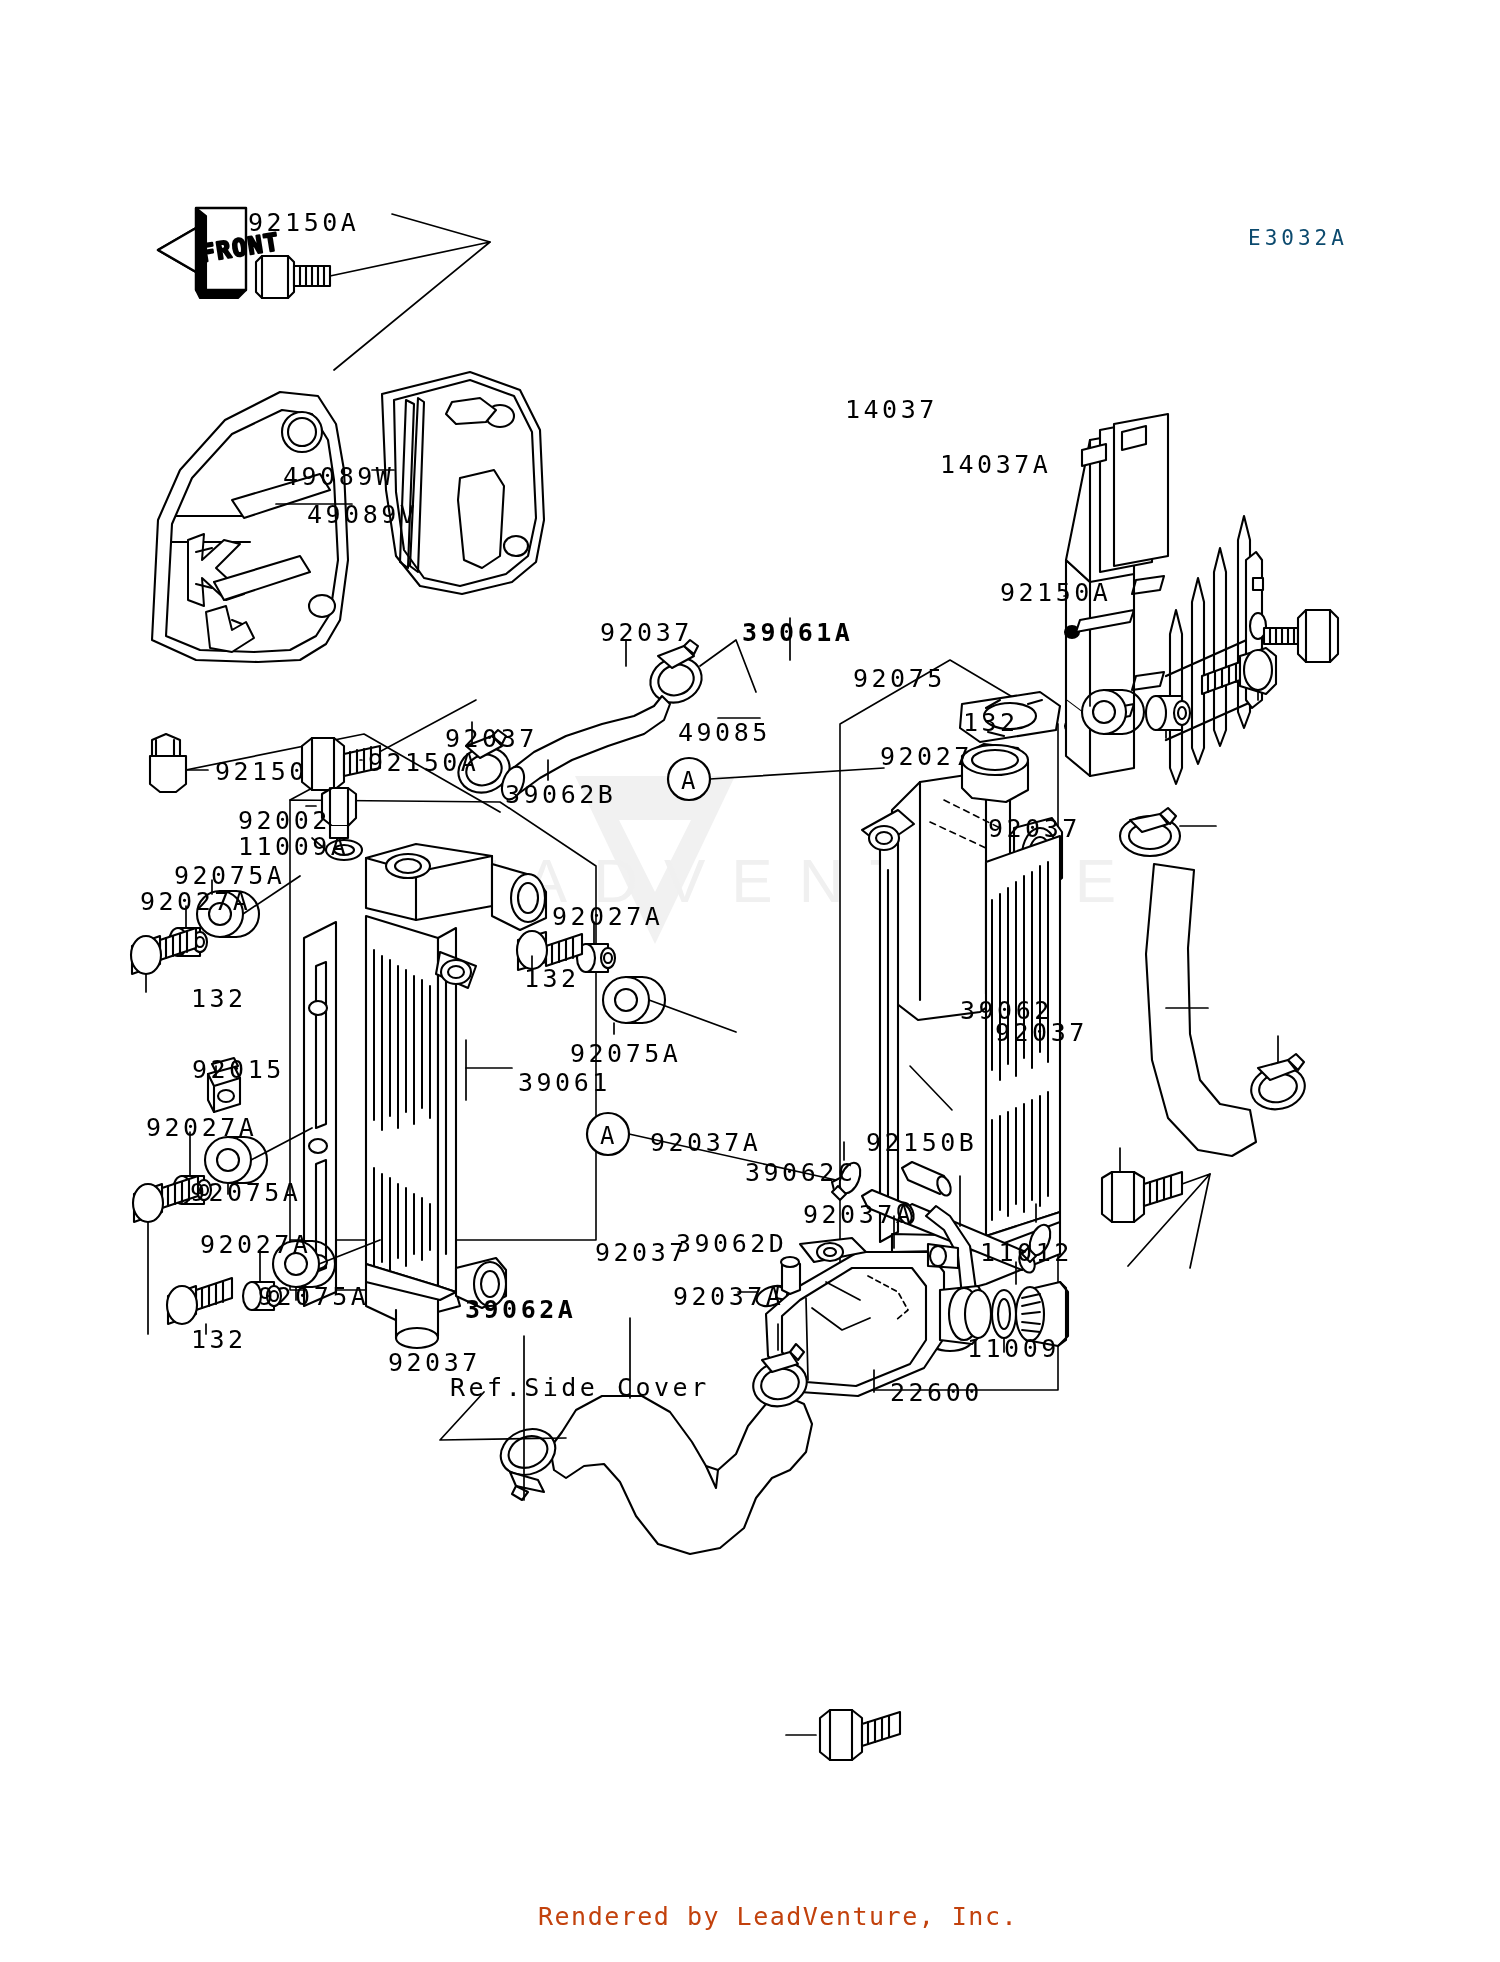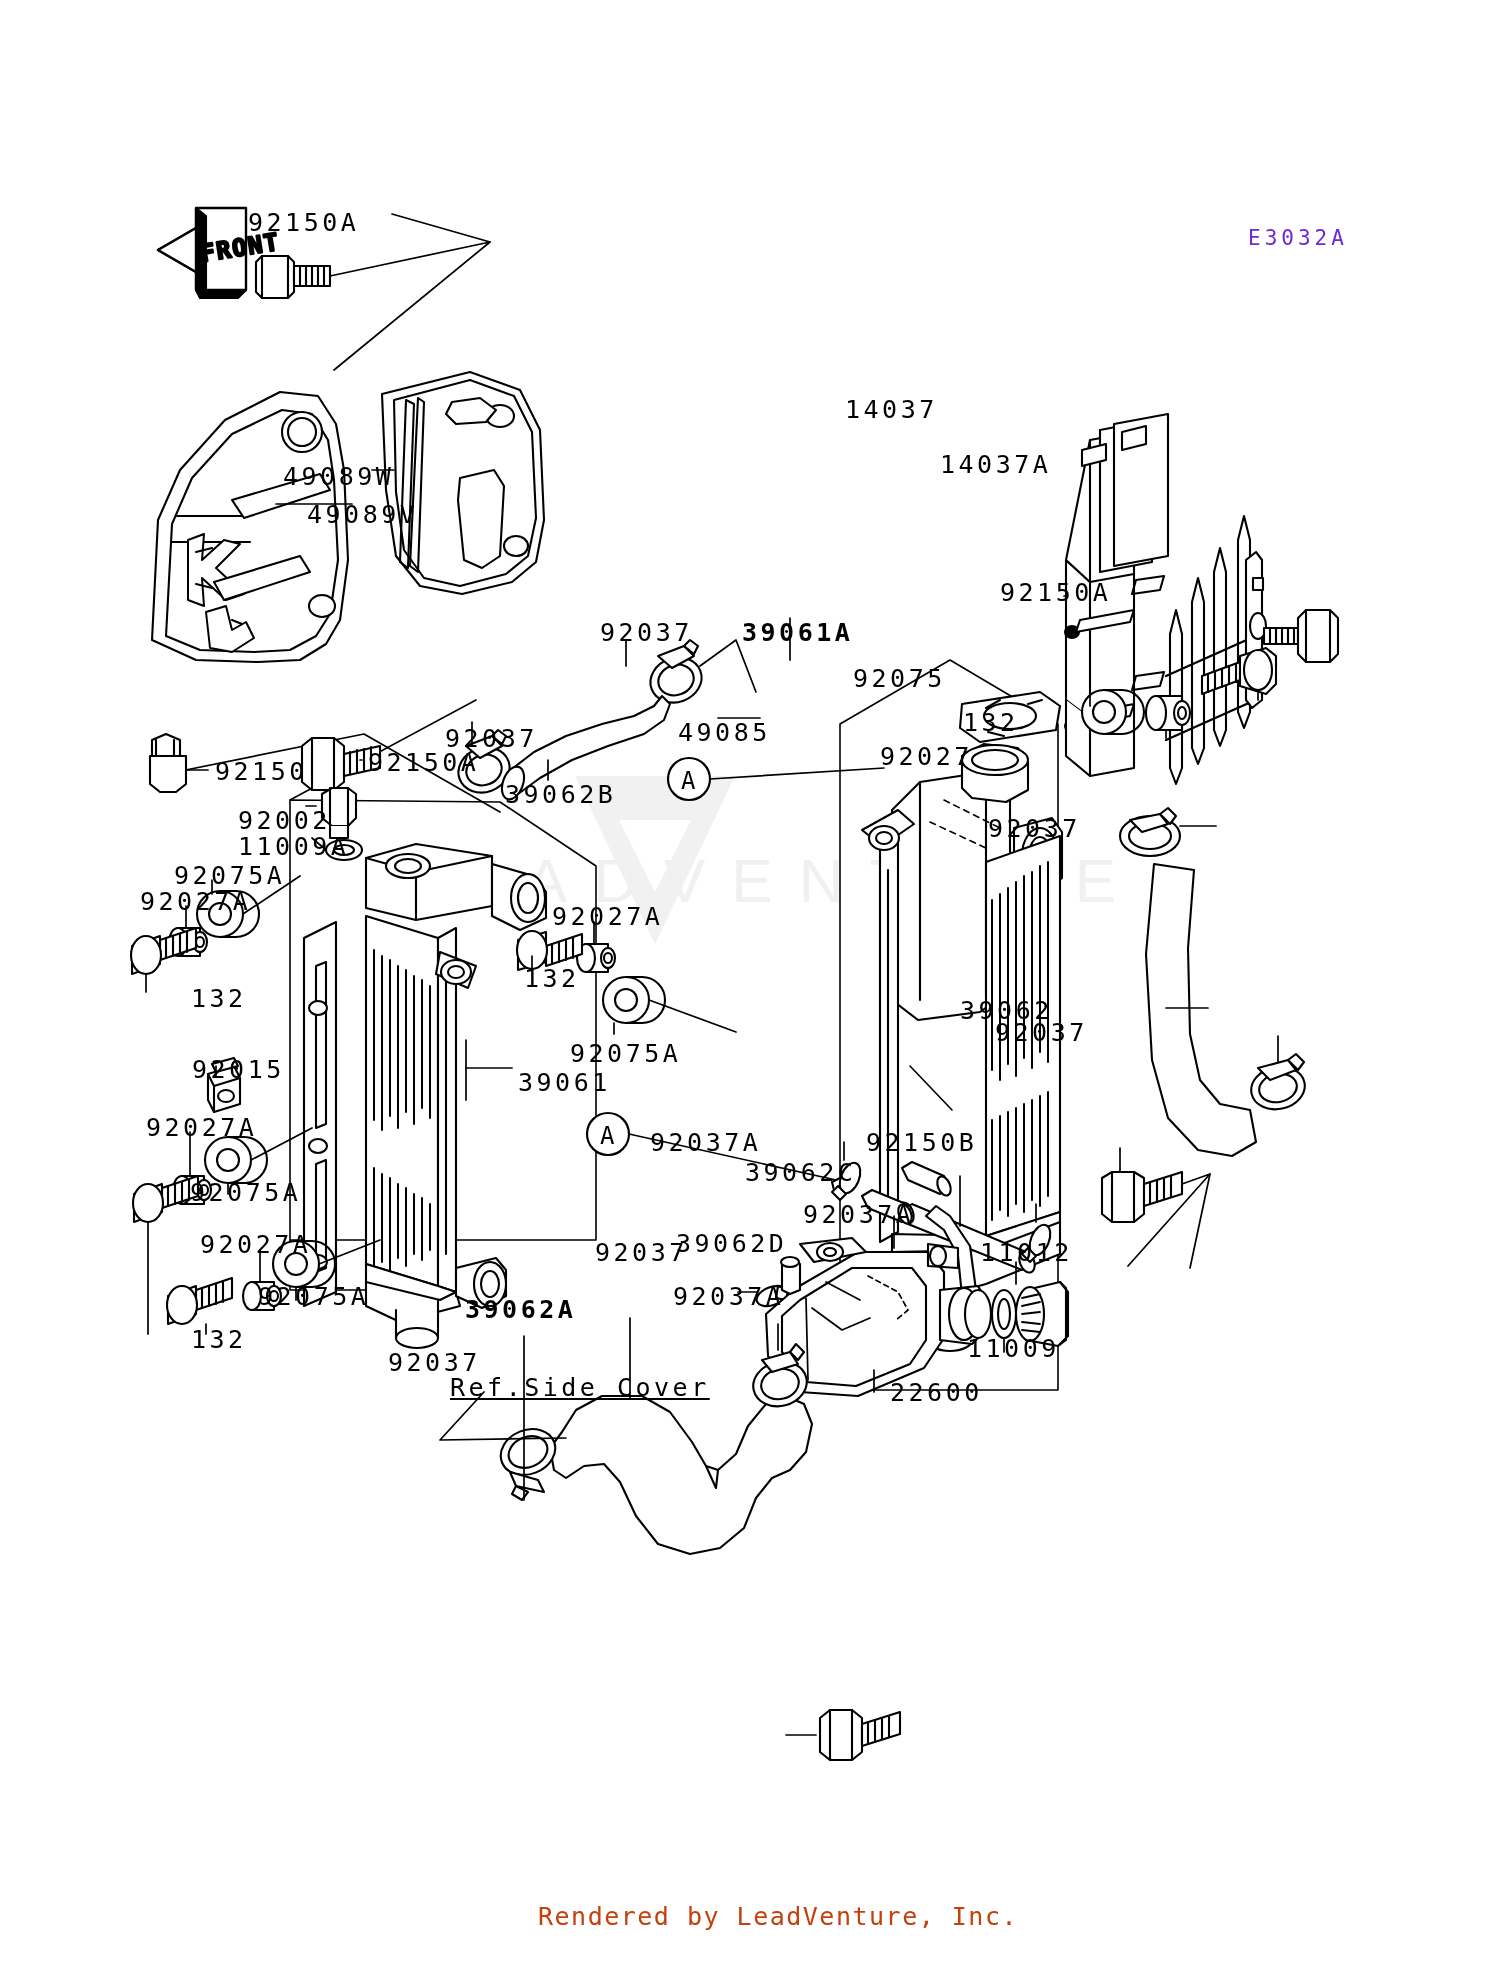--- a/index.html
+++ b/index.html
@@ -29,21 +29,21 @@
     font-size: 25px;
     letter-spacing: 3.5px;
     color: #000000;
     white-space: nowrap;
     font-weight: 500;
   }
   .diagcode {
     position: absolute;
     font-size: 21px;
     letter-spacing: 4px;
-    color: #6d28d9;
+    color: #0c4a6e;
     white-space: nowrap;
   }
   .footer {
     position: absolute;
     left: 0;
     width: 1500px;
     text-align: center;
     font-family: "DejaVu Sans Mono", "Liberation Mono", monospace;
     font-size: 25px;
     letter-spacing: 1.5px;
@@ -636,18 +636,18 @@
   <div class="lbl" style="left:803px; top:1200px;">92037A</div>
   <div class="lbl" style="left:980px; top:1238px;">11012</div>
   <div class="lbl" style="left:676px; top:1229px;">39062D</div>
   <div class="lbl" style="left:258px; top:1282px;">92075A</div>
   <div class="lbl" style="left:595px; top:1238px;">92037</div>
   <div class="lbl" style="left:465px; top:1295px;font-weight:bold;">39062A</div>
   <div class="lbl" style="left:673px; top:1282px;">92037A</div>
   <div class="lbl" style="left:967px; top:1334px;">11009</div>
   <div class="lbl" style="left:191px; top:1325px;">132</div>
   <div class="lbl" style="left:388px; top:1348px;">92037</div>
-  <div class="lbl" style="left:450px; top:1373px;text-decoration:underline;">Ref.Side Cover</div>
+  <div class="lbl" style="left:450px; top:1373px;">Ref.Side Cover</div>
   <div class="lbl" style="left:890px; top:1378px;">22600</div>
 
   <div class="footer" style="top:1902px;">Rendered by LeadVenture, Inc.</div>
 
 </div>
 
 </body></html>

